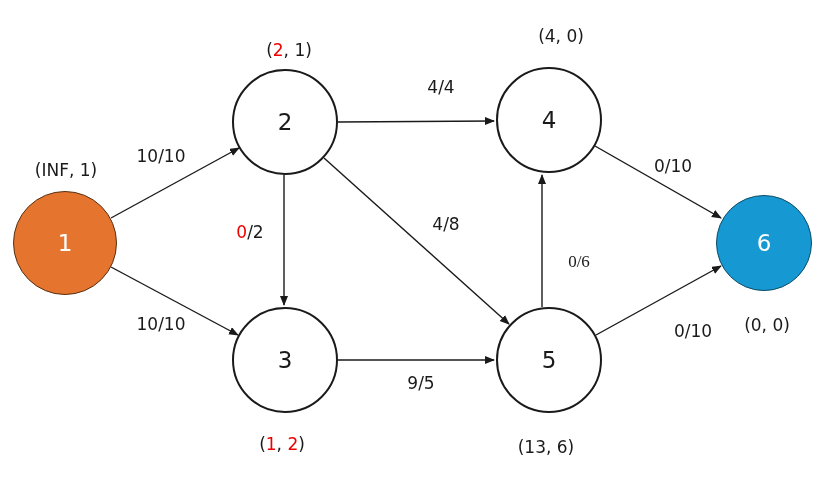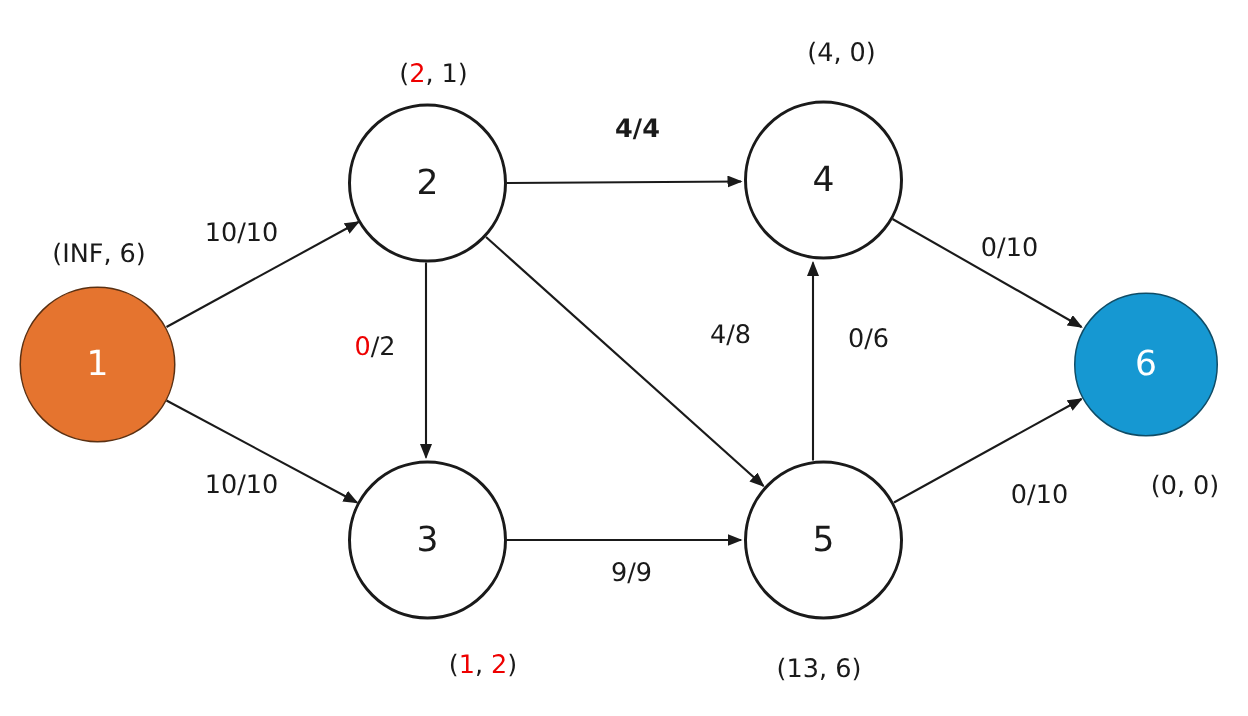--- a/index.html
+++ b/index.html
@@ -41,32 +41,32 @@
   
   #node1{left:13px;top:191px;}
   #node2{left:232px;top:69px;}
   #node3{left:232px;top:307px;}
   #node4{left:496px;top:67px;}
   #node5{left:496px;top:307px;}
   #node6{left:716px;top:195px;}
   
   #a1{left:66px;top:170px;}
   #a2{left:289px;top:50px;}
-  #a3{left:282px;top:444px;margin-left:40px;}
+  #a3{left:282px;top:444px;}
   #a4{left:561px;top:36px;}
   #a5{left:546px;top:447px;}
-  #a6{left:790px;top:325px;}
+  #a6{left:767px;top:325px;}
   
   #l12{left:161px;top:156px;}
   #l13{left:161px;top:324px;}
-  #l24{left:425px;top:87px;font-weight:bold;}
+  #l24{left:441px;top:87px;}
   #l23{left:250px;top:232px;text-align:center;}
-  #l25{left:446px;top:224px;margin-left:41px;}
+  #l25{left:446px;top:224px;}
   #l35{left:421px;top:383px;}
-  #l54{left:579px;top:227px;}
+  #l54{left:579px;top:261px;font-family:Liberation Serif, serif;}
   #l46{left:673px;top:166px;}
   #l56{left:693px;top:331px;}
 </style>
 </head>
 <body>
 
 <div class="canvas">
 
   <svg class="edges" width="832" height="477" viewBox="0 0 832 477">
     <defs>
@@ -98,21 +98,21 @@
     <span>4</span>
   </div>
   <div class="node plain" id="node5">
     <span>5</span>
   </div>
   <div class="node sink" id="node6">
     <span>6</span>
   </div>
 
   <div class="anno" id="a1">
-    <span>(INF, 6)</span>
+    <span>(INF, 1)</span>
   </div>
   <div class="anno" id="a2"><span>(</span><span class="red">2</span><span>, 1)</span></div>
   <div class="anno" id="a3"><span>(</span><span class="red">1</span><span>, </span><span class="red">2</span><span>)</span></div>
   <div class="anno" id="a4">
     <span>(4, 0)</span>
   </div>
   <div class="anno" id="a5">
     <span>(13, 6)</span>
   </div>
   <div class="anno" id="a6">
@@ -126,21 +126,21 @@
     <span>10/10</span>
   </div>
   <div class="elabel" id="l24">
     <span>4/4</span>
   </div>
   <div class="elabel" id="l23"><span class="red">0</span><span>/2</span></div>
   <div class="elabel" id="l25">
     <span>4/8</span>
   </div>
   <div class="elabel" id="l35">
-    <span>9/9</span>
+    <span>9/5</span>
   </div>
   <div class="elabel" id="l54">
     <span>0/6</span>
   </div>
   <div class="elabel" id="l46">
     <span>0/10</span>
   </div>
   <div class="elabel" id="l56">
     <span>0/10</span>
   </div>

